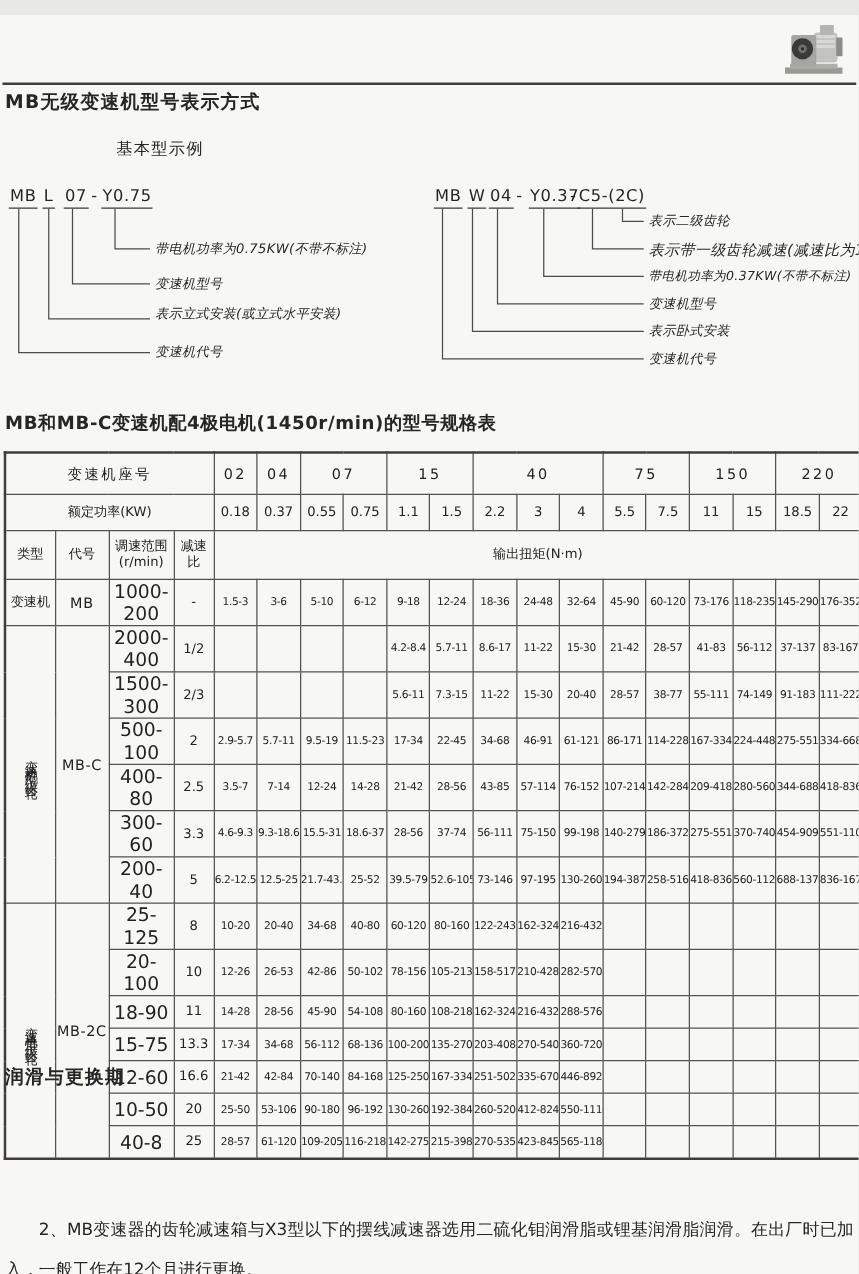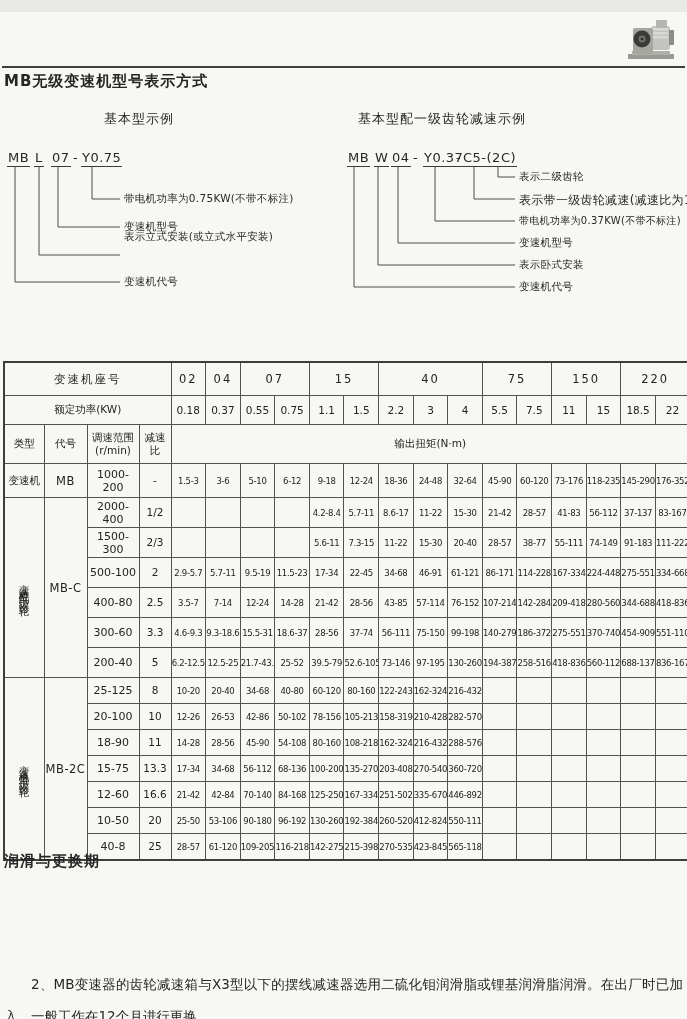--- a/index.html
+++ b/index.html
@@ -11,50 +11,50 @@
   }
   .abs{position:absolute;}
 
   
   #top-rule{left:2px;top:54px;width:683px;height:2px;background:#3f3f3d;}
   #photo{left:625px;top:5px;width:52px;height:46px;}
 
   
   #h-designation{left:4px;top:60px;font-size:15px;font-weight:bold;letter-spacing:1px;}
   .sub-title{top:98px;font-size:13px;letter-spacing:1px;}
-  #sub-left{left:104px;}
+  #sub-left{left:93px;}
   #sub-right{left:358px;}
   #h-table{left:4px;top:317px;font-size:14.5px;font-weight:bold;letter-spacing:0.5px;}
   #h-lub{left:4px;top:840px;font-size:15px;font-weight:bold;letter-spacing:1px;}
 
   
   .diagram{overflow:visible;}
   #diag-left{left:2px;top:138px;width:340px;height:158px;}
   #diag-right{left:343px;top:138px;width:344px;height:160px;}
   .code-part{position:absolute;top:0;font-size:13px;font-weight:500;
     border-bottom:1px solid #3a3a3a;padding:0 1px 1px 1px;letter-spacing:0.5px;}
   .code-part.nounder{border-bottom:none;}
-  .callout-label{position:absolute;font-size:10.5px;white-space:nowrap;letter-spacing:0.3px;}
+  .callout-label{position:absolute;font-size:10.5px;white-space:nowrap;letter-spacing:0.3px;font-style:italic;}
   .diagram svg{position:absolute;left:0;top:0;}
   .diagram polyline{fill:none;stroke:#4c4c49;stroke-width:1;}
 
   
   #spec-table{position:absolute;left:3px;top:349px;width:683px;
     border-collapse:collapse;table-layout:fixed;border:2px solid #403e3a;}
   #spec-table td{border:1px solid #55534e;text-align:center;vertical-align:middle;
     padding:0;overflow:hidden;color:#222;}
   tr.r-seat td{height:32px;font-size:11.5px;letter-spacing:2px;}
   tr.r-power td{height:28px;font-size:10.5px;letter-spacing:0;}
   tr.r-sub td{height:38px;font-size:10.5px;line-height:1.25;}
   tr.g-mb td{height:33px;}
   tr.g-mbc td{height:29px;}
   tr.g-mb2c td{height:25px;}
   td.typecell{font-size:10.5px;}
   td.codecell{font-size:11.5px;letter-spacing:0.5px;}
-  td.rangecell{font-size:11px;}
+  td.rangecell{font-size:15px;}
   td.ratiocell{font-size:10.5px;line-height:1.2;}
   td.valcell{font-size:8.5px;letter-spacing:-0.3px;white-space:nowrap;}
   .vtext{writing-mode:vertical-rl;text-orientation:upright;letter-spacing:3px;
     font-size:10.5px;margin:0 auto;line-height:1;}
 
   
   .lub-para{left:4px;top:0;width:679px;font-size:13.5px;line-height:32px;
     text-indent:2em;text-align:justify;margin:0;}
   #lub-p1{top:858px;}
   #lub-p2{top:956px;}
@@ -79,37 +79,36 @@
       <circle cx="17" cy="22" r="3.5" fill="#70706b"></circle>
       <circle cx="17" cy="22" r="1.3" fill="#2a2a27"></circle>
     </svg>
   </div>
 
   <div id="top-rule" class="abs"></div>
 
   <div id="h-designation" class="abs">MB无级变速机型号表示方式</div>
 
   <div id="sub-left" class="abs sub-title">基本型示例</div>
-  <div id="sub-right" class="abs sub-title">基本型配一级齿轮减速示例</div>
 
   <div id="diag-left" class="abs diagram">
     <svg width="340" height="158">
       <polyline points="90,17 90,49 118,49"></polyline>
       <polyline points="56,17 56,77 118,77"></polyline>
       <polyline points="37,17 37,105 118,105"></polyline>
       <polyline points="13,17 13,132 118,132"></polyline>
     </svg>
     <span class="code-part" style="left:5px">MB</span>
     <span class="code-part" style="left:32px">L</span>
     <span class="code-part" style="left:49px">07</span>
     <span class="code-part nounder" style="left:70px">-</span>
     <span class="code-part" style="left:79px">Y0.75</span>
     <div class="callout-label" style="left:122px;top:42px">带电机功率为0.75KW(不带不标注)</div>
     <div class="callout-label" style="left:122px;top:70px">变速机型号</div>
-    <div class="callout-label" style="left:122px;top:80px">表示立式安装(或立式水平安装)</div>
+    <div class="callout-label" style="left:122px;top:94px">表示立式安装(或立式水平安装)</div>
     <div class="callout-label" style="left:122px;top:125px">变速机代号</div>
   </div>
 
   <div id="diag-right" class="abs diagram">
     <svg width="344" height="160">
       <polyline points="155,17 155,27 172,27"></polyline>
       <polyline points="131,17 131,49 172,49"></polyline>
       <polyline points="92,17 92,71 172,71"></polyline>
       <polyline points="55,17 55,93 172,93"></polyline>
       <polyline points="35,17 35,115 172,115"></polyline>
@@ -123,20 +122,21 @@
     <span class="code-part nounder" style="left:112px">-</span>
     <span class="code-part" style="left:119px">C5-(2C)</span>
     <div class="callout-label" style="left:176px;top:20px">表示二级齿轮</div>
     <div class="callout-label" style="left:176px;top:42px;font-size:12px">表示带一级齿轮减速(减速比为1: 5)</div>
     <div class="callout-label" style="left:176px;top:64px;font-size:10px">带电机功率为0.37KW(不带不标注)</div>
     <div class="callout-label" style="left:176px;top:86px">变速机型号</div>
     <div class="callout-label" style="left:176px;top:108px">表示卧式安装</div>
     <div class="callout-label" style="left:176px;top:130px">变速机代号</div>
   </div>
 
+  <div id="h-table" class="abs">MB和MB-C变速机配4极电机(1450r/min)的型号规格表</div>
 
   <table id="spec-table">
       <colgroup>
         <col style="width: 40px;">
         <col style="width: 43px;">
         <col style="width: 52px;">
         <col style="width: 32px;">
         <col style="width: 34.6px;">
         <col style="width: 34.6px;">
         <col style="width: 34.6px;">
@@ -357,21 +357,21 @@
         </tr>
         <tr class="g-mb2c">
           <td class="rangecell">20-100</td>
           <td class="ratiocell">10</td>
           <td class="valcell">12-26</td>
           <td class="valcell">26-53</td>
           <td class="valcell">42-86</td>
           <td class="valcell">50-102</td>
           <td class="valcell">78-156</td>
           <td class="valcell">105-213</td>
-          <td class="valcell">158-319</td>
+          <td class="valcell">158-517</td>
           <td class="valcell">210-428</td>
           <td class="valcell">282-570</td>
           <td class="valcell"></td>
           <td class="valcell"></td>
           <td class="valcell"></td>
           <td class="valcell"></td>
           <td class="valcell"></td>
           <td class="valcell"></td>
         </tr>
         <tr class="g-mb2c">

